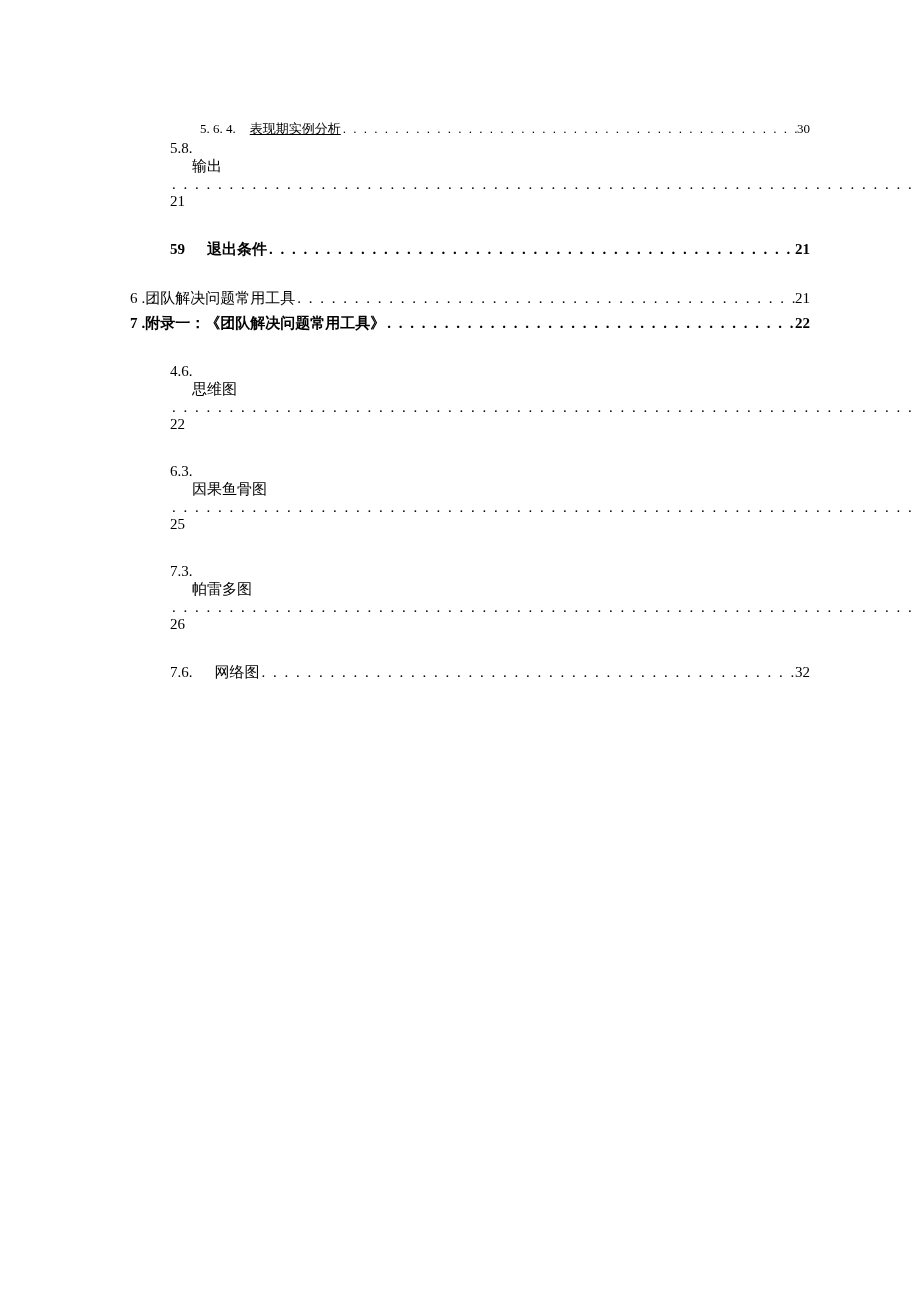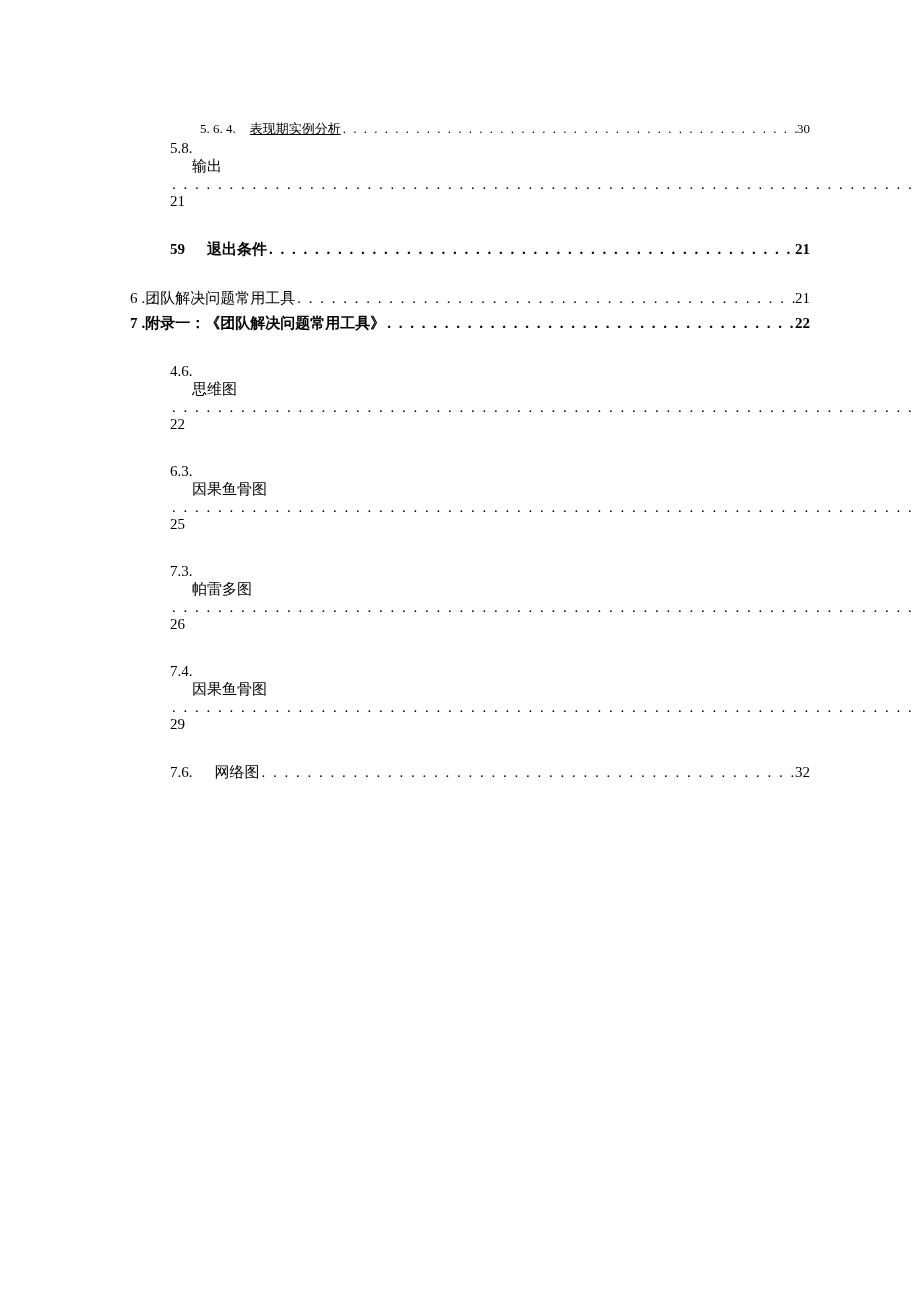--- a/index.html
+++ b/index.html
@@ -104,26 +104,20 @@
     <span class="toc-page">25</span>
   </div>
 
   <div class="toc-row indent-1 gap-large">
     <span class="toc-num">7.3.</span>
     <span class="toc-title">帕雷多图</span>
     <span class="toc-leader"></span>
     <span class="toc-page">26</span>
   </div>
 
-  <div class="toc-row indent-1 gap-large">
-    <span class="toc-num">7.4.</span>
-    <span class="toc-title">因果鱼骨图</span>
-    <span class="toc-leader"></span>
-    <span class="toc-page">29</span>
-  </div>
 
 
   <div class="toc-row indent-1">
     <span class="toc-num">7.6.</span>
     <span class="toc-title">网络图</span>
     <span class="toc-leader"></span>
     <span class="toc-page">32</span>
   </div>
 
 </div>

